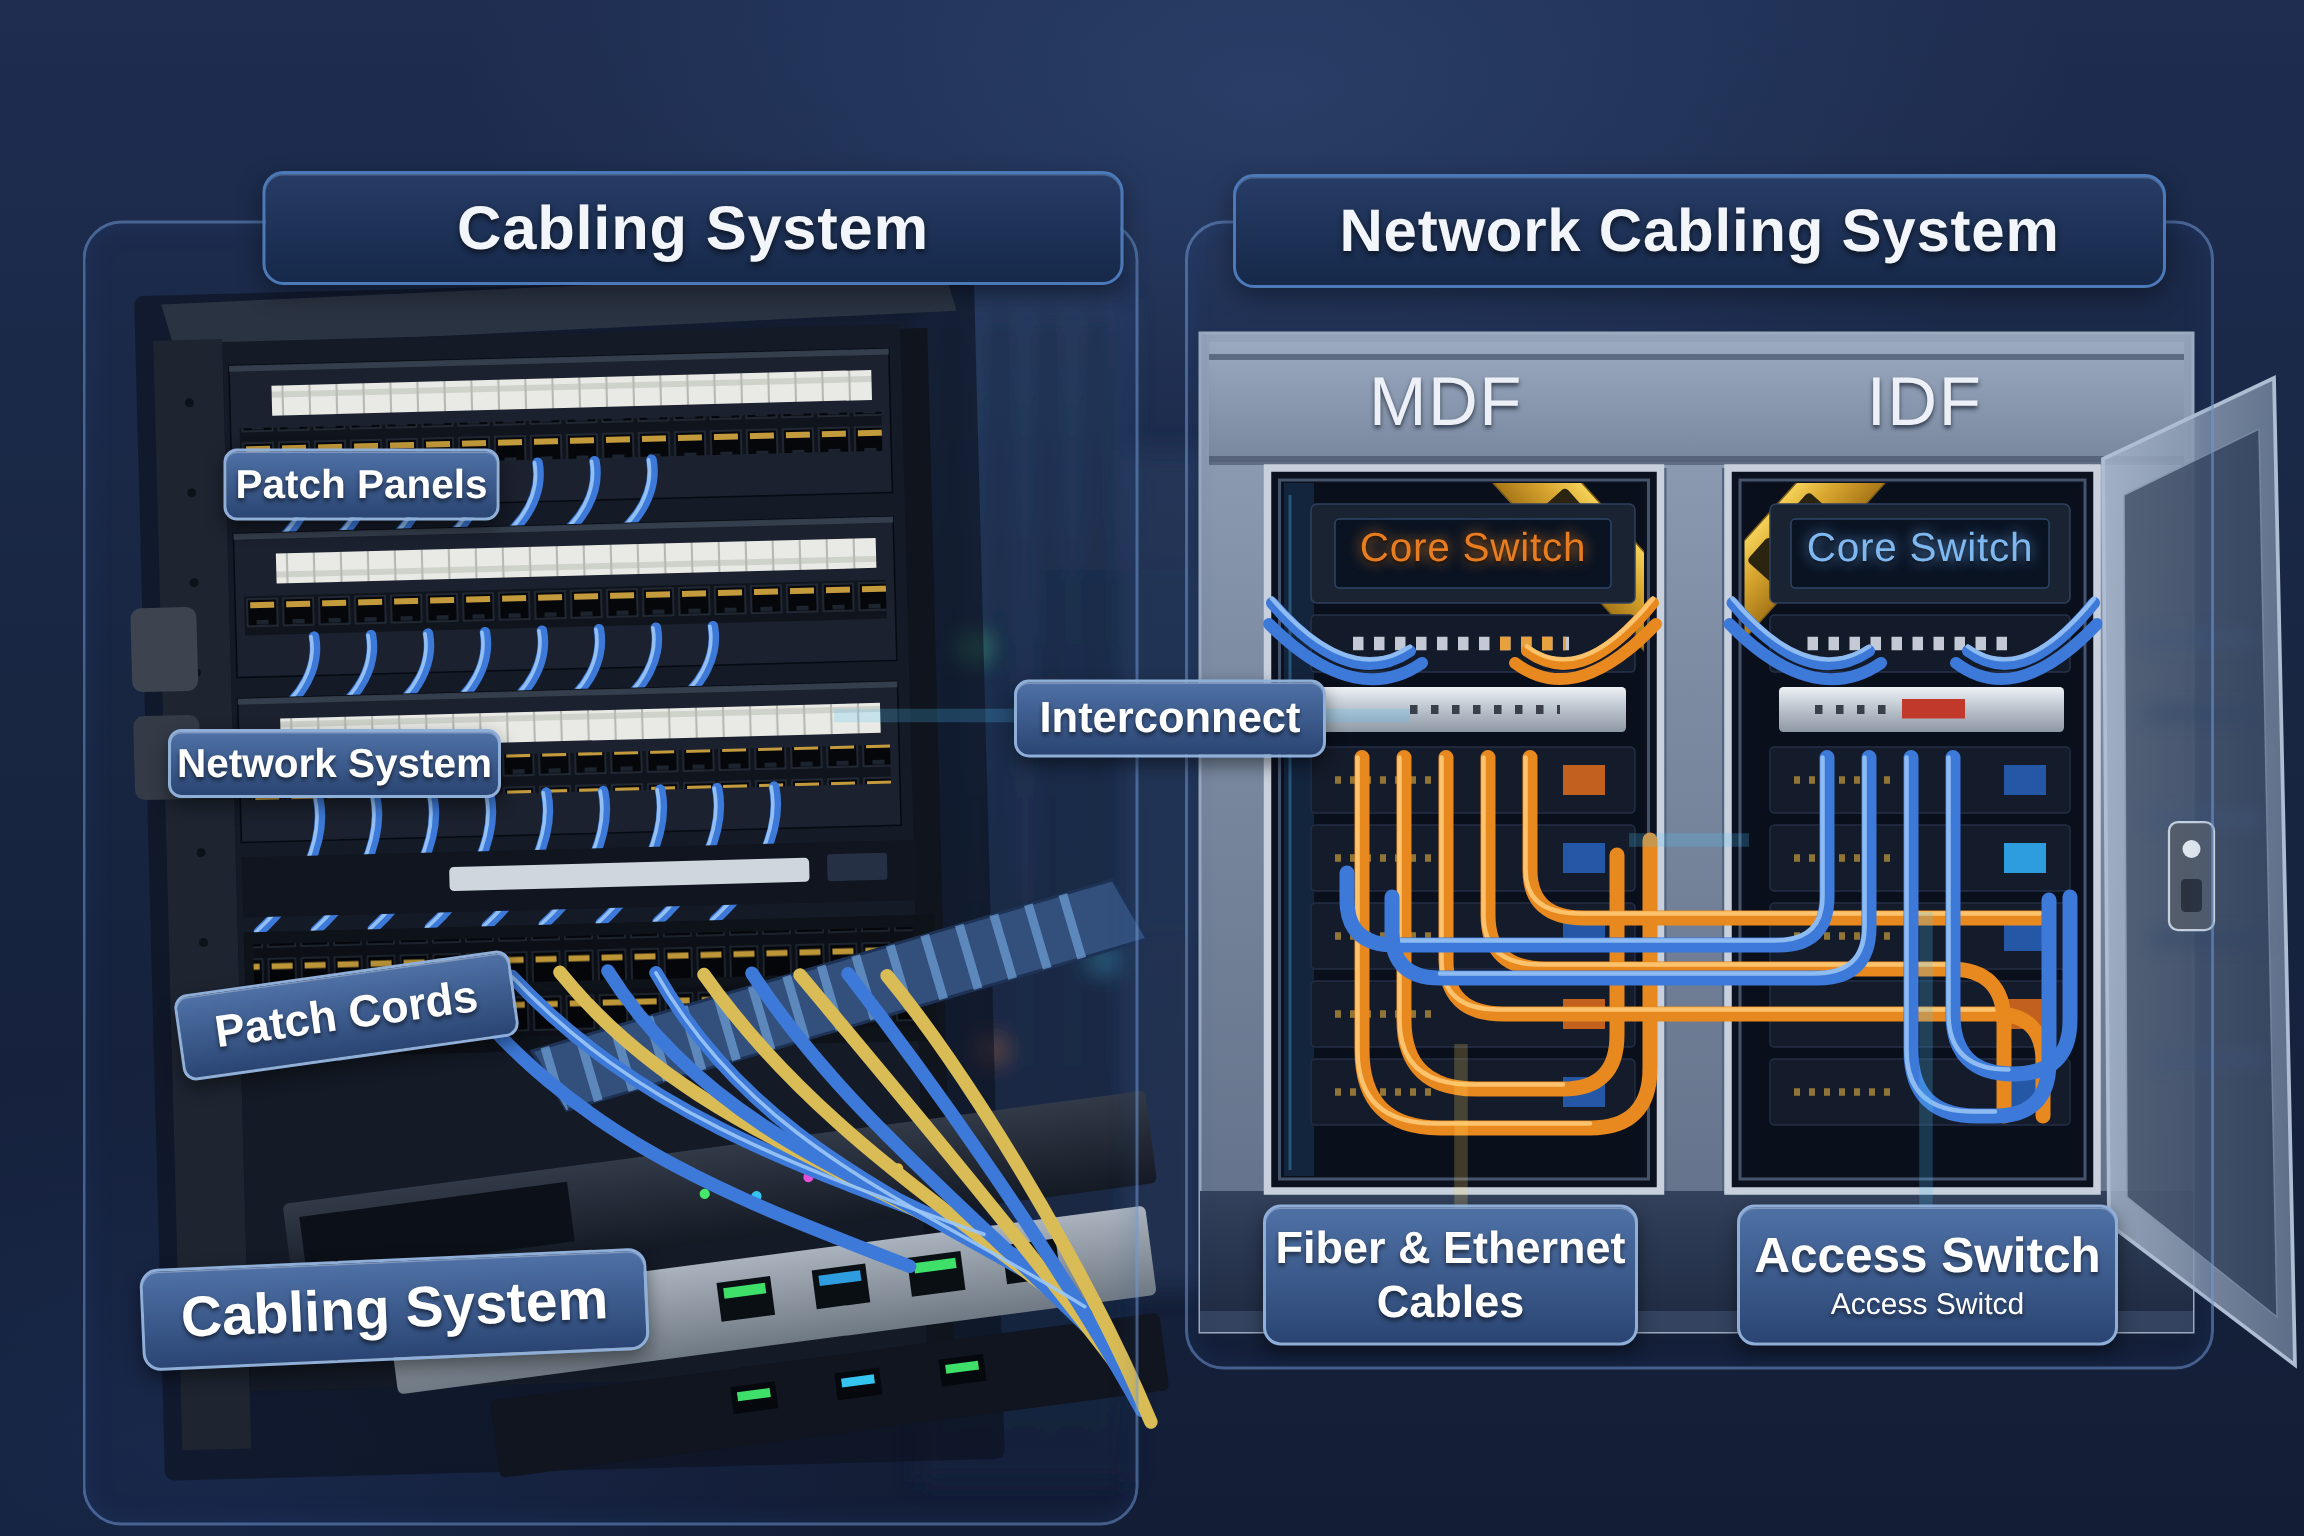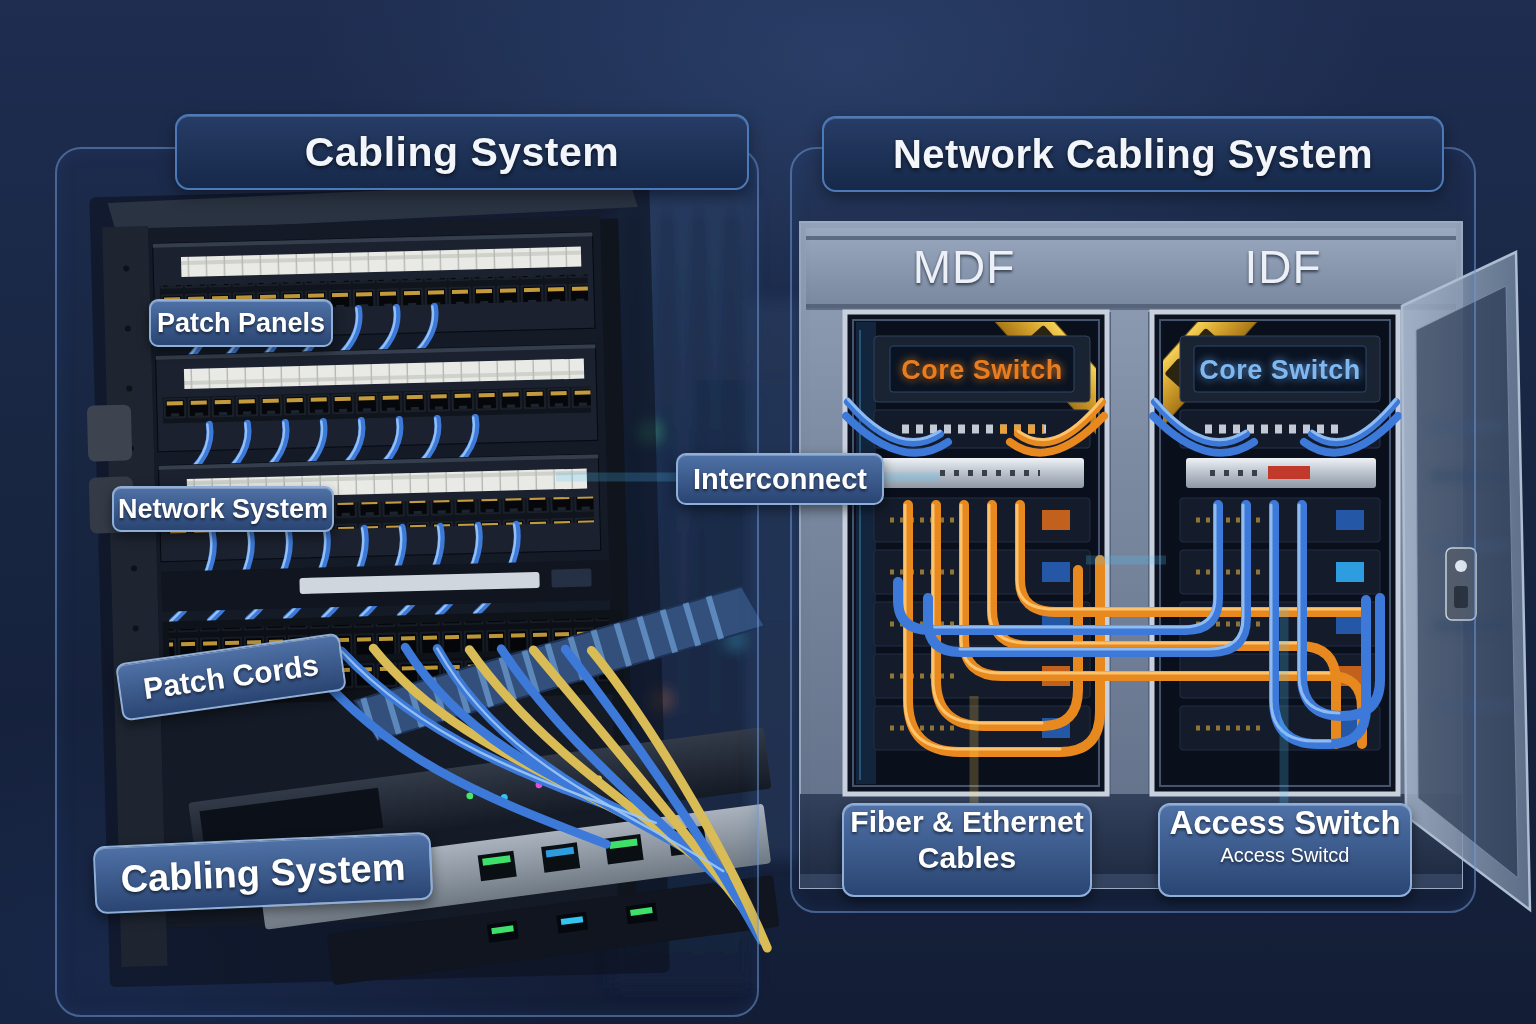--- a/index.html
+++ b/index.html
@@ -17,25 +17,25 @@
   .title-box{position:absolute;display:flex;align-items:center;justify-content:center;
     background:linear-gradient(180deg,#273c66,#16294a);
     border:2px solid #4c7ab8;border-radius:14px;color:var(--text-white,#f2f5fa);
     font-weight:bold;letter-spacing:.5px;text-shadow:0 2px 4px rgba(0,0,0,.65);
     box-shadow:0 6px 16px rgba(0,0,0,.35), inset 0 1px 0 rgba(140,180,230,.35);z-index:3}
   .tag{position:absolute;display:flex;align-items:center;justify-content:center;
     background:linear-gradient(180deg,#4f71a6,#2a4573);
     border:2px solid var(--label-border,#8fafd9);border-radius:9px;color:#fff;font-weight:bold;
     text-shadow:0 2px 3px rgba(0,0,0,.55);
     box-shadow:0 5px 12px rgba(0,0,0,.45), inset 0 1px 0 rgba(255,255,255,.28);z-index:3}
-  .tag.two-line{flex-direction:column;justify-content:flex-start;gap:3px;border-radius:12px}
+  .tag.two-line{flex-direction:column;justify-content:center;gap:3px;border-radius:12px}
   .room-heading{position:absolute;display:flex;align-items:center;justify-content:center;
     color:#edf1f7;font-weight:normal;text-shadow:0 2px 3px rgba(20,30,45,.75);z-index:3;letter-spacing:1px}
-  .core-label{position:absolute;display:flex;align-items:center;justify-content:center;
-    font-weight:bold;z-index:3;letter-spacing:.5px}
+  .core-label{position:absolute;display:flex;align-items:flex-start;justify-content:center;
+    font-weight:normal;z-index:3;letter-spacing:.5px}
   .core-label.mdf{color:var(--core-switch-orange,#e87c20);
     text-shadow:0 0 9px rgba(240,140,40,.85),0 1px 2px #000}
   .core-label.idf{color:var(--core-switch-blue,#7fb8f0);
     text-shadow:0 0 9px rgba(110,170,240,.85),0 1px 2px #000}
   
   .cbase{stroke:var(--cable-blue,#3d79d8);stroke-width:7;fill:none;stroke-linecap:round}
   .chl{stroke:var(--cable-blue-light,#9cc8f7);stroke-width:2.4;fill:none;stroke-linecap:round;opacity:.9}
   .pcb{stroke:var(--cable-blue,#3d79d8);stroke-width:9;fill:none;stroke-linecap:round}
   .pcy{stroke:var(--cable-yellow,#d9bc55);stroke-width:9;fill:none;stroke-linecap:round}
   .oc{stroke:var(--cable-orange,#e8891f);stroke-width:10;fill:none;stroke-linecap:round}

